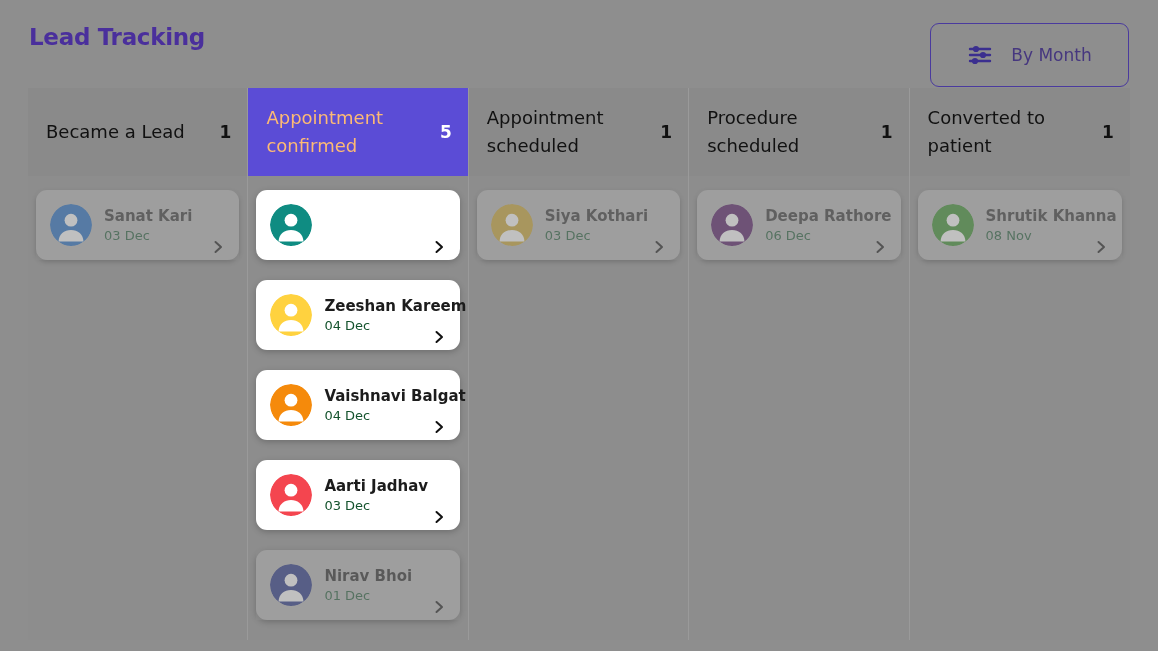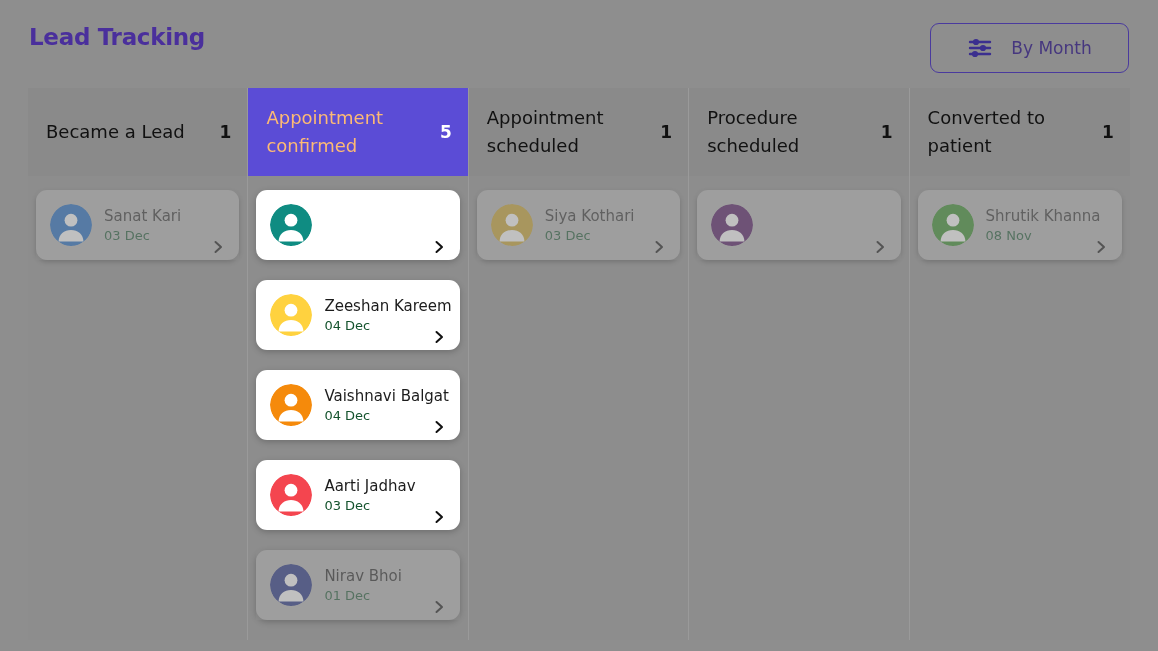--- a/index.html
+++ b/index.html
@@ -33,21 +33,21 @@
     letter-spacing: -0.3px;
     color: #4a2f9c;
     white-space: nowrap;
   }
 
   .filter-button {
     position: absolute;
     right: 29px;
     top: 23px;
     width: 199px;
-    height: 50px;
+    height: 64px;
     border: 1.5px solid #4a3a9e;
     border-radius: 9px;
     background: transparent;
     display: flex;
     align-items: center;
     justify-content: center;
     gap: 18px;
     cursor: pointer;
   }
 
@@ -164,20 +164,21 @@
     display: flex;
     flex-direction: column;
     justify-content: center;
   }
 
   .card-name {
     font-size: 15px;
     color: #1c1c1c;
     line-height: 1.25;
     white-space: nowrap;
+    font-weight: bold;
   }
   .column:not(.active) .card-name { color: #2b2b2b; }
 
   .card-date {
     font-size: 13px;
     color: #14532d;
     margin-top: 3px;
     line-height: 1.1;
   }
 
@@ -361,20 +362,24 @@
       </div>
       <div class="col-body">
         <div class="lead-card">
           <div class="avatar">
             <svg class="glyph" viewBox="0 0 42 42">
               <circle cx="21" cy="21" r="21" fill="#4a0d5c"></circle>
               <circle cx="21" cy="16.2" r="6.4" fill="#ffffff"></circle>
               <path d="M8.6 37.5c0-7.2 5.6-11.6 12.4-11.6s12.4 4.4 12.4 11.6z" fill="#ffffff"></path>
             </svg>
           </div>
+          <div class="card-text">
+            <div class="card-name">Deepa Rathore</div>
+            <div class="card-date">06 Dec</div>
+          </div>
           <div class="card-chevron"><svg viewBox="0 0 14 14" width="14" height="14">
               <polyline points="4.5,2 10,7 4.5,12" fill="none" stroke="#111111" stroke-width="2" stroke-linecap="round" stroke-linejoin="round"></polyline>
             </svg></div>
           <div class="veil"></div>
         </div>
       </div>
     </div>
     <div class="column">
       <div class="col-header">
         <div class="col-title">Converted to patient</div>

